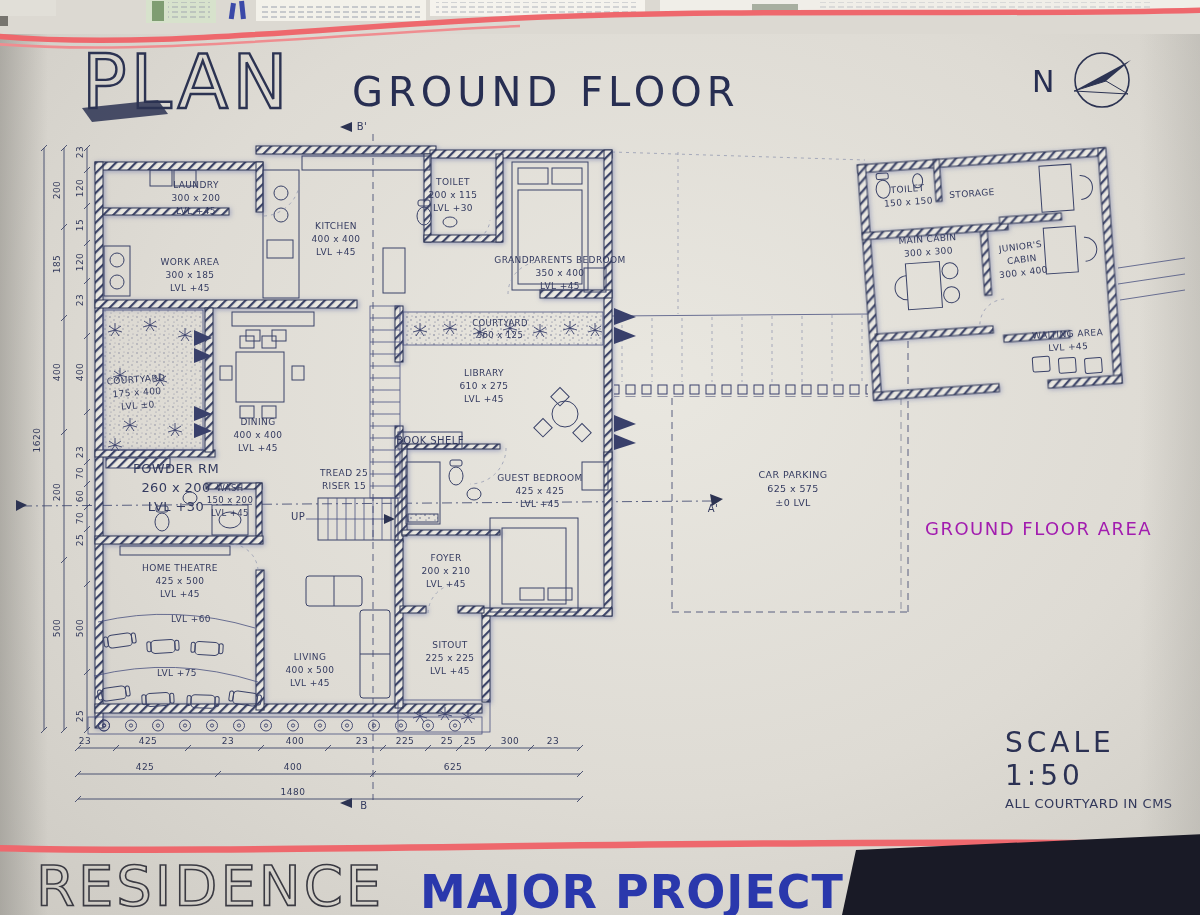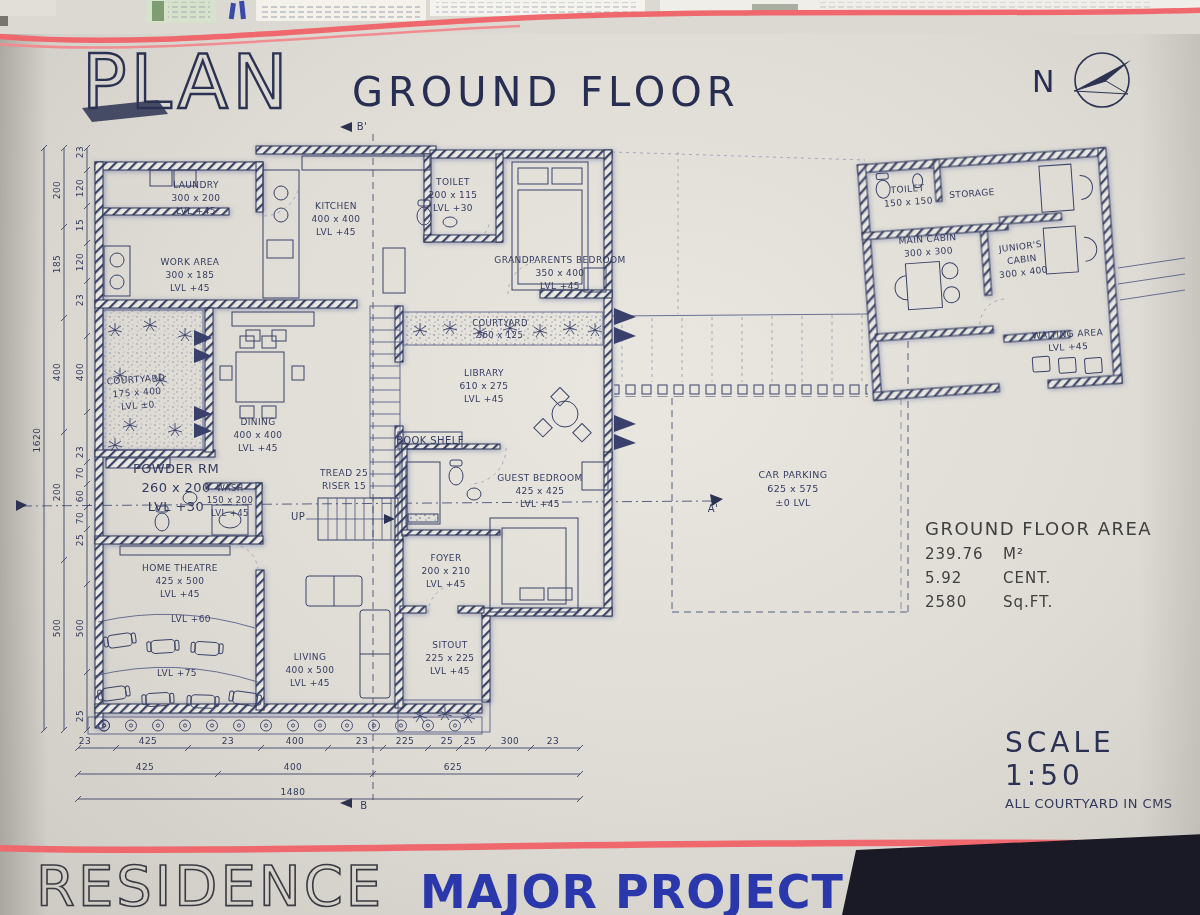--- a/index.html
+++ b/index.html
@@ -27,21 +27,21 @@
     fill:none;stroke:#2c3352;stroke-width:2.4px;}
   .floor-title{font-family:"DejaVu Sans",sans-serif;font-size:40px;letter-spacing:5px;fill:#272e52;}
   .residence-title{font-family:"DejaVu Sans",sans-serif;font-size:56px;letter-spacing:3px;
     fill:none;stroke:#3a3a42;stroke-width:1.6px;}
   .project-title{font-family:"DejaVu Sans",sans-serif;font-size:46px;letter-spacing:1px;
     font-weight:bold;fill:#2a38ac;}
   .north-n{font-family:"DejaVu Sans",sans-serif;font-size:30px;fill:#272e52;}
   .scale-block{position:absolute;left:1005px;top:726px;z-index:2;color:#2b3153;}
   .scale-line{font-size:28px;letter-spacing:4px;}
   .scale-note{font-size:13px;letter-spacing:.5px;margin-top:4px;color:#33395c;}
-  .area-block{position:absolute;left:925px;top:518px;z-index:2;color:#404040;}
+  .area-block{position:absolute;left:925px;top:518px;z-index:2;color:#a21caf;}
   .area-title{font-size:18px;letter-spacing:1.5px;}
   .area-row{display:flex;font-size:15px;letter-spacing:1px;margin-top:6px;}
   .area-row span:first-child{width:78px;}
 </style>
 </head>
 <body>
 
 <svg id="plan-svg" width="1200" height="915" viewBox="0 0 1200 915">
   <defs>
     <pattern id="hatch" width="7" height="7" patternUnits="userSpaceOnUse" patternTransform="rotate(45)">
@@ -443,21 +443,21 @@
     <text class="floor-title" x="352" y="106">GROUND FLOOR</text>
     <text class="residence-title" x="36" y="905">RESIDENCE</text>
     <text class="project-title" x="420" y="908">MAJOR PROJECT</text>
   </g>
 </svg>
 
 <div id="labels">
     <div class="plabel" style="left: 196px; top: 199px; transform: translate(-50%, -50%);">LAUNDRY
 300 x 200
 LVL +45</div>
-    <div class="plabel" style="left: 336px; top: 220px; transform: translate(-50%, -50%);">KITCHEN
+    <div class="plabel" style="left: 336px; top: 240px; transform: translate(-50%, -50%);">KITCHEN
 400 x 400
 LVL +45</div>
     <div class="plabel" style="left: 453px; top: 196px; transform: translate(-50%, -50%);">TOILET
 200 x 115
 LVL +30</div>
     <div class="plabel" style="left: 560px; top: 274px; transform: translate(-50%, -50%);">GRANDPARENTS BEDROOM
 350 x 400
 LVL +45</div>
     <div class="plabel" style="left: 190px; top: 276px; transform: translate(-50%, -50%);">WORK AREA
 300 x 185
@@ -513,32 +513,18 @@
 300 x 400</div>
     <div class="plabel" style="left: 1068px; top: 341px; transform: translate(-50%, -50%) rotate(-3deg);">WAITING AREA
 LVL +45</div>
     <div class="plabel" style="left: 362px; top: 127px; font-size: 10px; transform: translate(-50%, -50%);">B'</div>
     <div class="plabel" style="left: 364px; top: 806px; font-size: 10px; transform: translate(-50%, -50%);">B</div>
     <div class="plabel" style="left: 713px; top: 509px; font-size: 10px; transform: translate(-50%, -50%);">A'</div>
   </div>
 
 <div class="area-block">
   <div class="area-title">GROUND FLOOR AREA</div>
-  <div id="area-rows">
-      <div class="area-row">
-        <span>239.76</span>
-        <span>M²</span>
-      </div>
-      <div class="area-row">
-        <span>5.92</span>
-        <span>CENT.</span>
-      </div>
-      <div class="area-row">
-        <span>2580</span>
-        <span>Sq.FT.</span>
-      </div>
-    </div>
 </div>
 
 <div class="scale-block">
   <div class="scale-line">SCALE 1:50</div>
   <div class="scale-note">ALL COURTYARD IN CMS</div>
 </div>
 
 </body></html>

